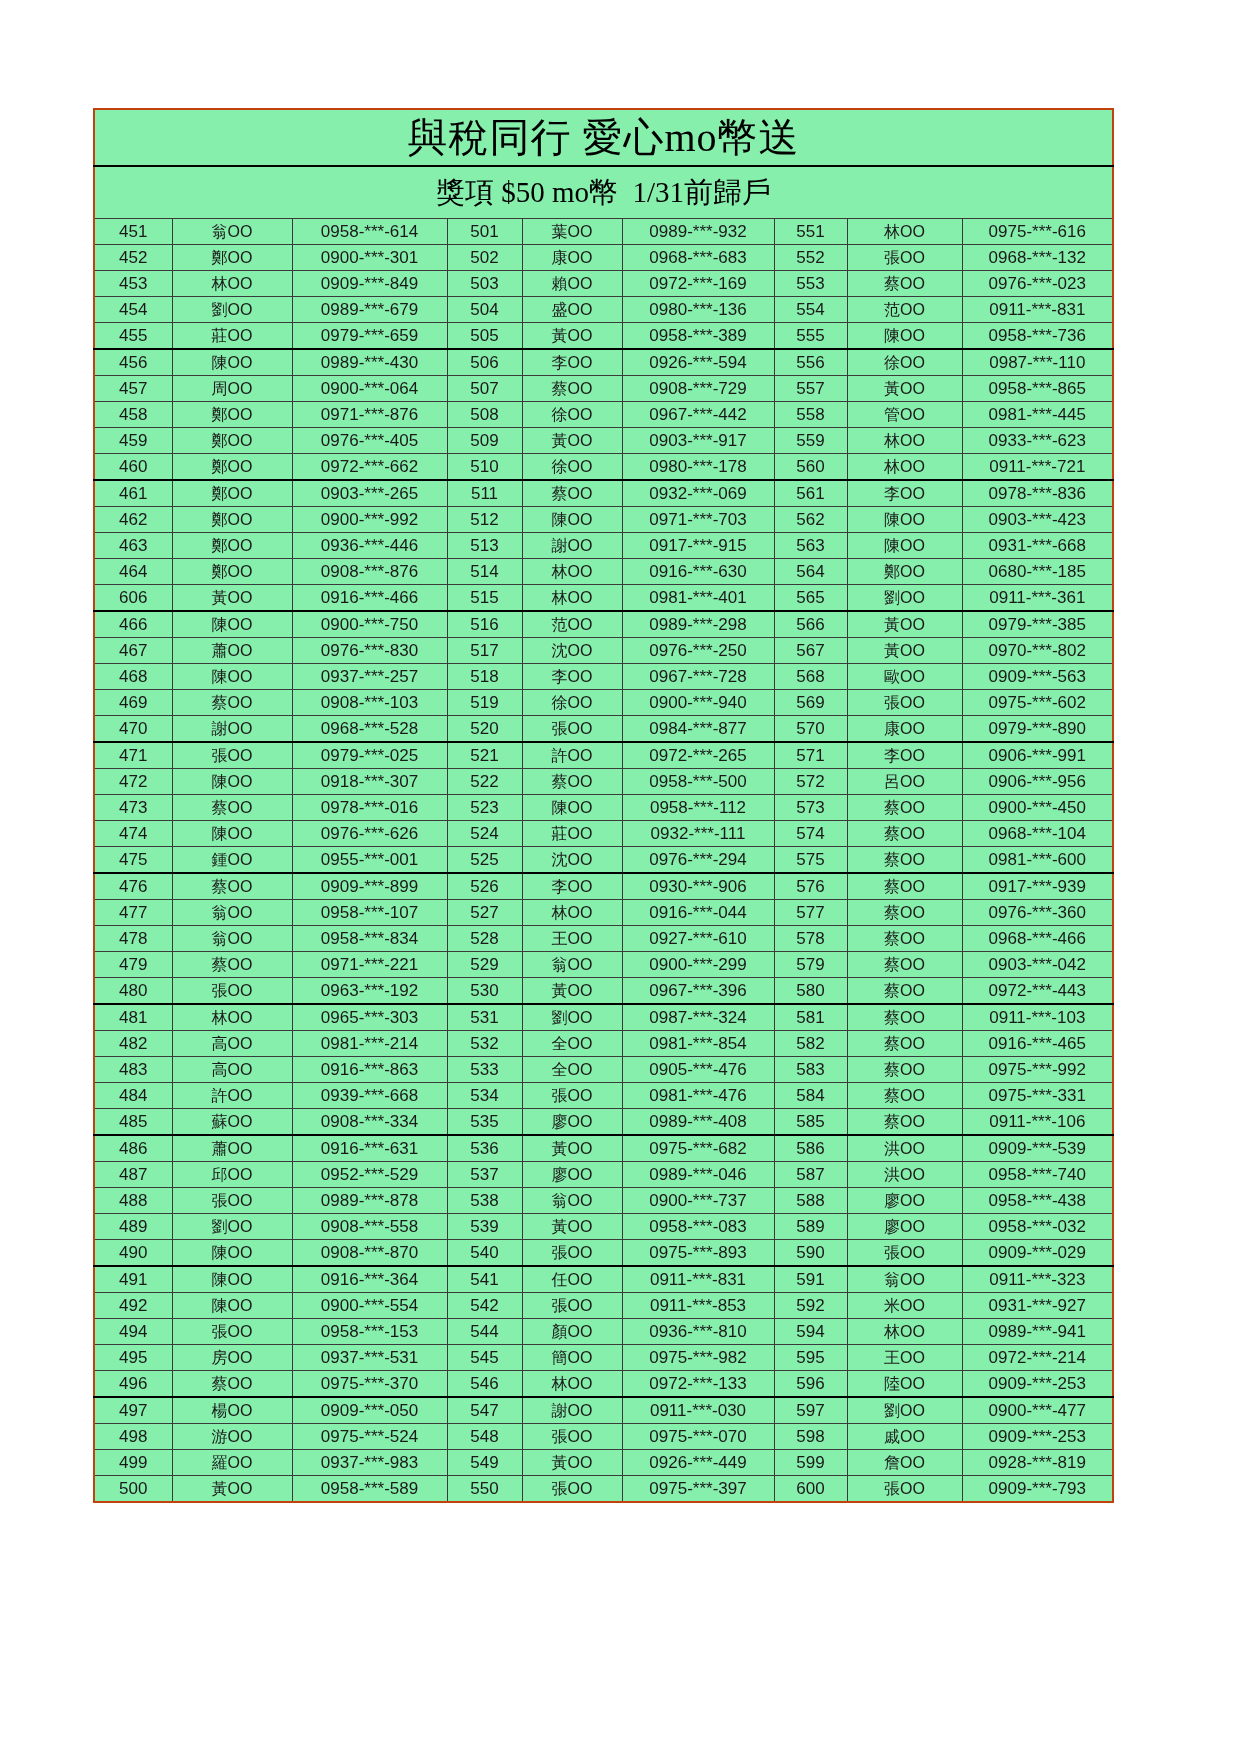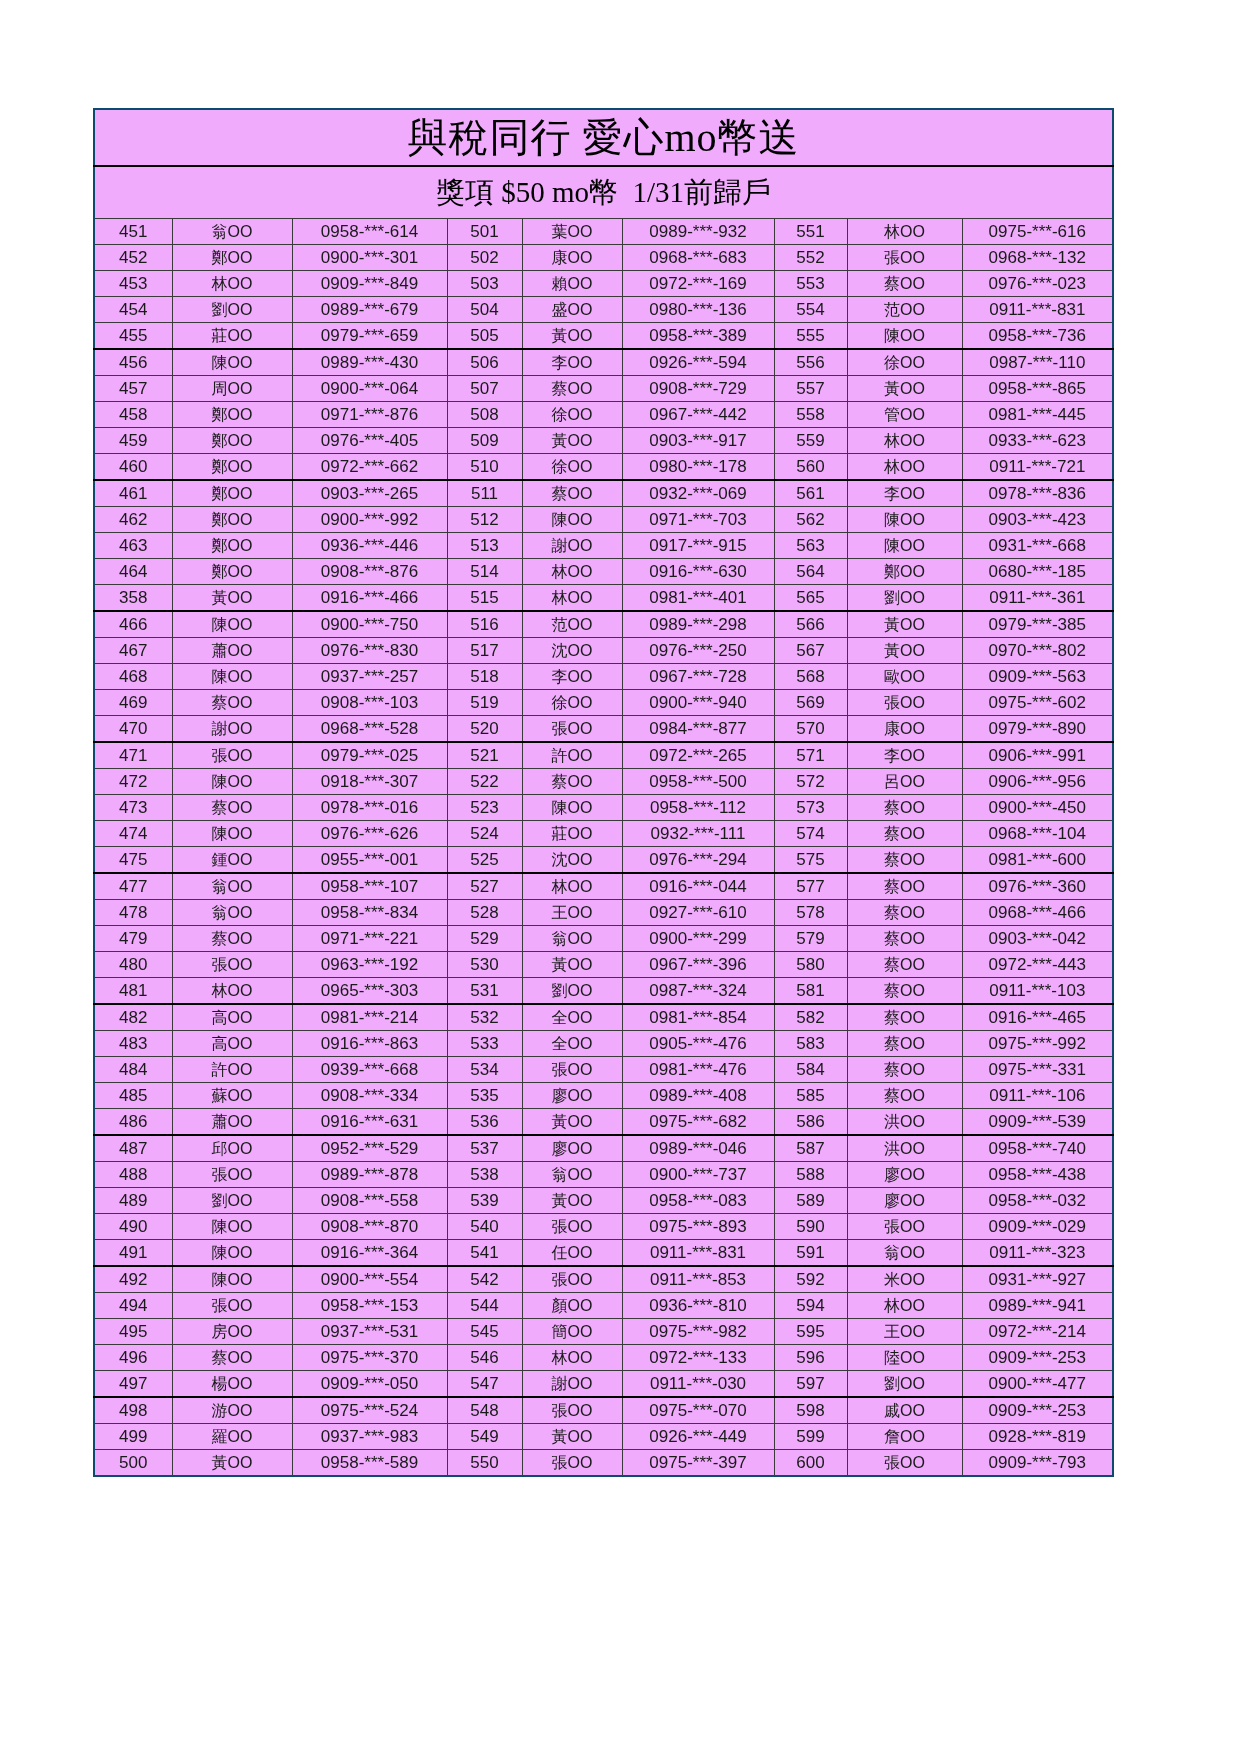--- a/index.html
+++ b/index.html
@@ -15,22 +15,22 @@
     background: #ffffff;
     overflow: hidden;
   }
   table.prize-table {
     position: absolute;
     left: 93px;
     top: 108px;
     width: 1019px;
     border-collapse: collapse;
     table-layout: fixed;
-    border: 2px solid #0c4a6e;
-    background: #f0abfc;
+    border: 2px solid #c2410c;
+    background: #86efac;
     padding-left: 32px;
   }
   .prize-table col.col-serial1 { width: 78px; }
   .prize-table col.col-name1   { width: 120px; }
   .prize-table col.col-phone1  { width: 155px; }
   .prize-table col.col-serial2 { width: 75px; }
   .prize-table col.col-name2   { width: 100px; }
   .prize-table col.col-phone2  { width: 152px; }
   .prize-table col.col-serial3 { width: 73px; }
   .prize-table col.col-name3   { width: 115px; }
@@ -254,21 +254,21 @@
           <td class="c1">鄭OO</td>
           <td class="c2">0908-***-876</td>
           <td class="c0">514</td>
           <td class="c1">林OO</td>
           <td class="c2">0916-***-630</td>
           <td class="c0">564</td>
           <td class="c1">鄭OO</td>
           <td class="c2">0680-***-185</td>
         </tr>
         <tr>
-          <td class="c0">358</td>
+          <td class="c0">606</td>
           <td class="c1">黃OO</td>
           <td class="c2">0916-***-466</td>
           <td class="c0">515</td>
           <td class="c1">林OO</td>
           <td class="c2">0981-***-401</td>
           <td class="c0">565</td>
           <td class="c1">劉OO</td>
           <td class="c2">0911-***-361</td>
         </tr>
         <tr>
@@ -373,20 +373,31 @@
         <tr>
           <td class="c0">475</td>
           <td class="c1">鍾OO</td>
           <td class="c2">0955-***-001</td>
           <td class="c0">525</td>
           <td class="c1">沈OO</td>
           <td class="c2">0976-***-294</td>
           <td class="c0">575</td>
           <td class="c1">蔡OO</td>
           <td class="c2">0981-***-600</td>
+        </tr>
+        <tr>
+          <td class="c0">476</td>
+          <td class="c1">蔡OO</td>
+          <td class="c2">0909-***-899</td>
+          <td class="c0">526</td>
+          <td class="c1">李OO</td>
+          <td class="c2">0930-***-906</td>
+          <td class="c0">576</td>
+          <td class="c1">蔡OO</td>
+          <td class="c2">0917-***-939</td>
         </tr>
         <tr>
           <td class="c0">477</td>
           <td class="c1">翁OO</td>
           <td class="c2">0958-***-107</td>
           <td class="c0">527</td>
           <td class="c1">林OO</td>
           <td class="c2">0916-***-044</td>
           <td class="c0">577</td>
           <td class="c1">蔡OO</td>

